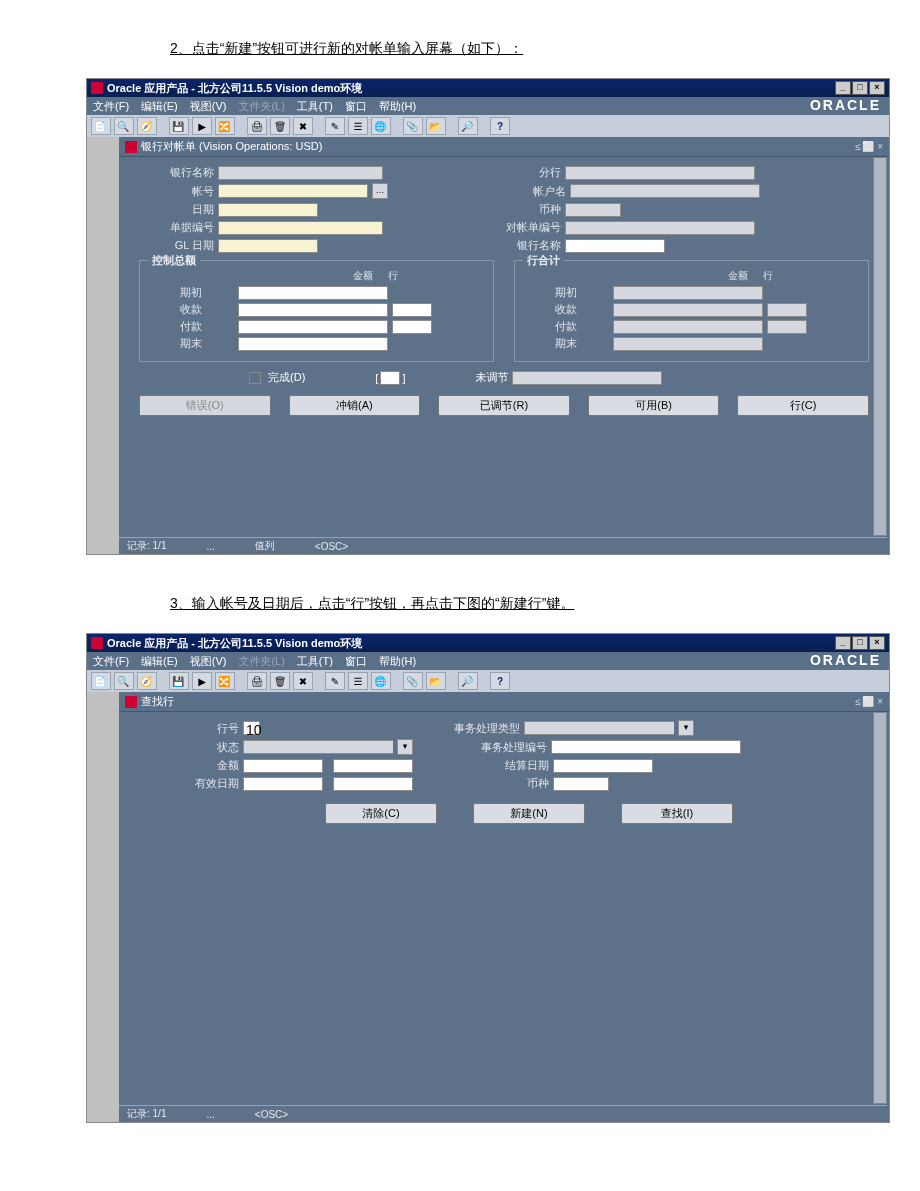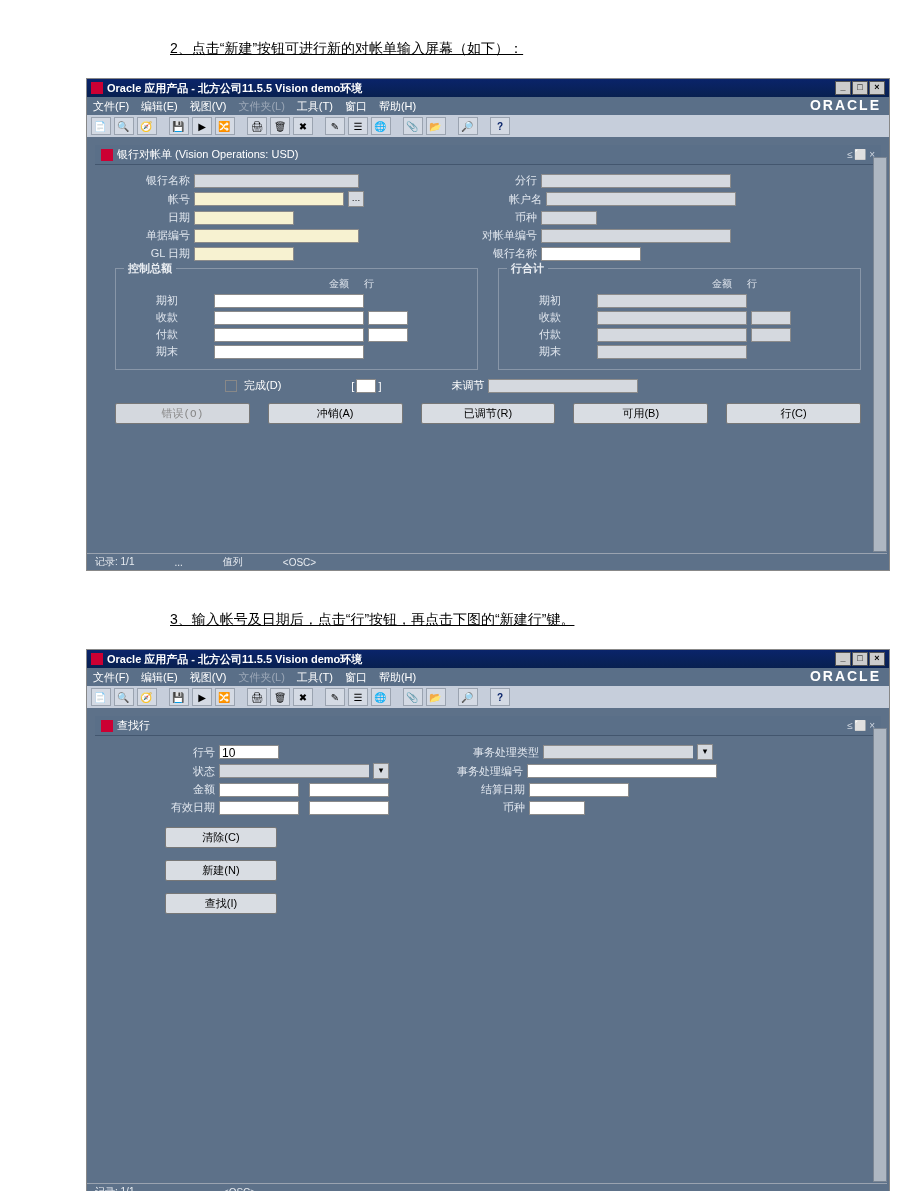--- a/index.html
+++ b/index.html
@@ -91,21 +91,22 @@
     align-items: center;
     justify-content: center;
     font-size: 10px;
   }
   .toolbar .tb-spacer { width:6px; }
   .toolbar .tb-btn.help { color:#0a246a; font-weight:bold;}
   .content-area {
     background: #5d7189;
     min-height: 380px;
     position: relative;
-    padding: 8px;
+    padding: 0;
+    margin-left: 32px;
   }
   .inner-title {
     background: #5a6f88;
     color: #fff;
     font-size: 11px;
     padding: 2px 6px;
     display: flex;
     align-items: center;
     border-bottom: 1px solid #43566e;
   }
@@ -248,21 +249,21 @@
     border: 1px solid #777;
     height: 19px;
     font-size: 11px;
     color: #000;
     display: flex;
     align-items: center;
     justify-content: center;
     border-radius: 2px;
     flex: 1;
   }
-  .form-button.disabled { color: #888; background: #d4d8de; font-family: Liberation Mono, monospace; }
+  .form-button.disabled { color: #888; background: #d4d8de; }
   .status-bar {
     position: absolute;
     left: 0;
     right: 2px;
     bottom: 0;
     height: 16px;
     border-top: 1px solid #9aa3b0;
     background: #5d7189;
     color: #e8ecf1;
     font-size: 10px;
@@ -274,24 +275,23 @@
   .content-area .scrollbar-v {
     position:absolute;
     right:2px; top:20px; bottom:18px; width:12px;
     background:#aeb7c2;
     border:1px solid #7b8694;
   }
   
   .content-area.second { min-height: 430px; }
   .center-btn-row {
     display: flex;
-    gap: 12px;
+    gap: 36px;
     justify-content: center;
     margin-top: 12px;
-    flex-direction: column;
   }
   .center-btn-row .form-button { flex: none; width: 110px; }
 </style>
 </head>
 <body>
 
 <div class="instruction">2、点击“新建”按钮可进行新的对帐单输入屏幕（如下）：</div>
 
 <div class="app-window">
   <div class="title-bar">
@@ -551,21 +551,21 @@
         <span>≤</span>
         <span>⬜</span>
         <span>×</span>
       </div>
     </div>
 
     <div class="form-body" style="padding-left:70px">
       <div class="form-row">
         <div class="form-pair">
           <span class="lbl" style="width:50px">行号</span>
-          <span class="inp white" style="width:60px;color:#000;padding-left:2px;font-size:12px">10</span>
+          <span class="inp white" style="width:17px;color:#000;padding-left:2px;font-size:14px">10</span>
         </div>
         <div class="form-pair" style="margin-left:140px">
           <span class="lbl-r" style="width:80px">事务处理类型</span>
           <span class="inp gray w150" style="border-right:0"></span>
             <span class="lov-btn">▾</span>
         </div>
       </div>
       <div class="form-row">
         <div class="form-pair">
           <span class="lbl" style="width:50px">状态</span>

